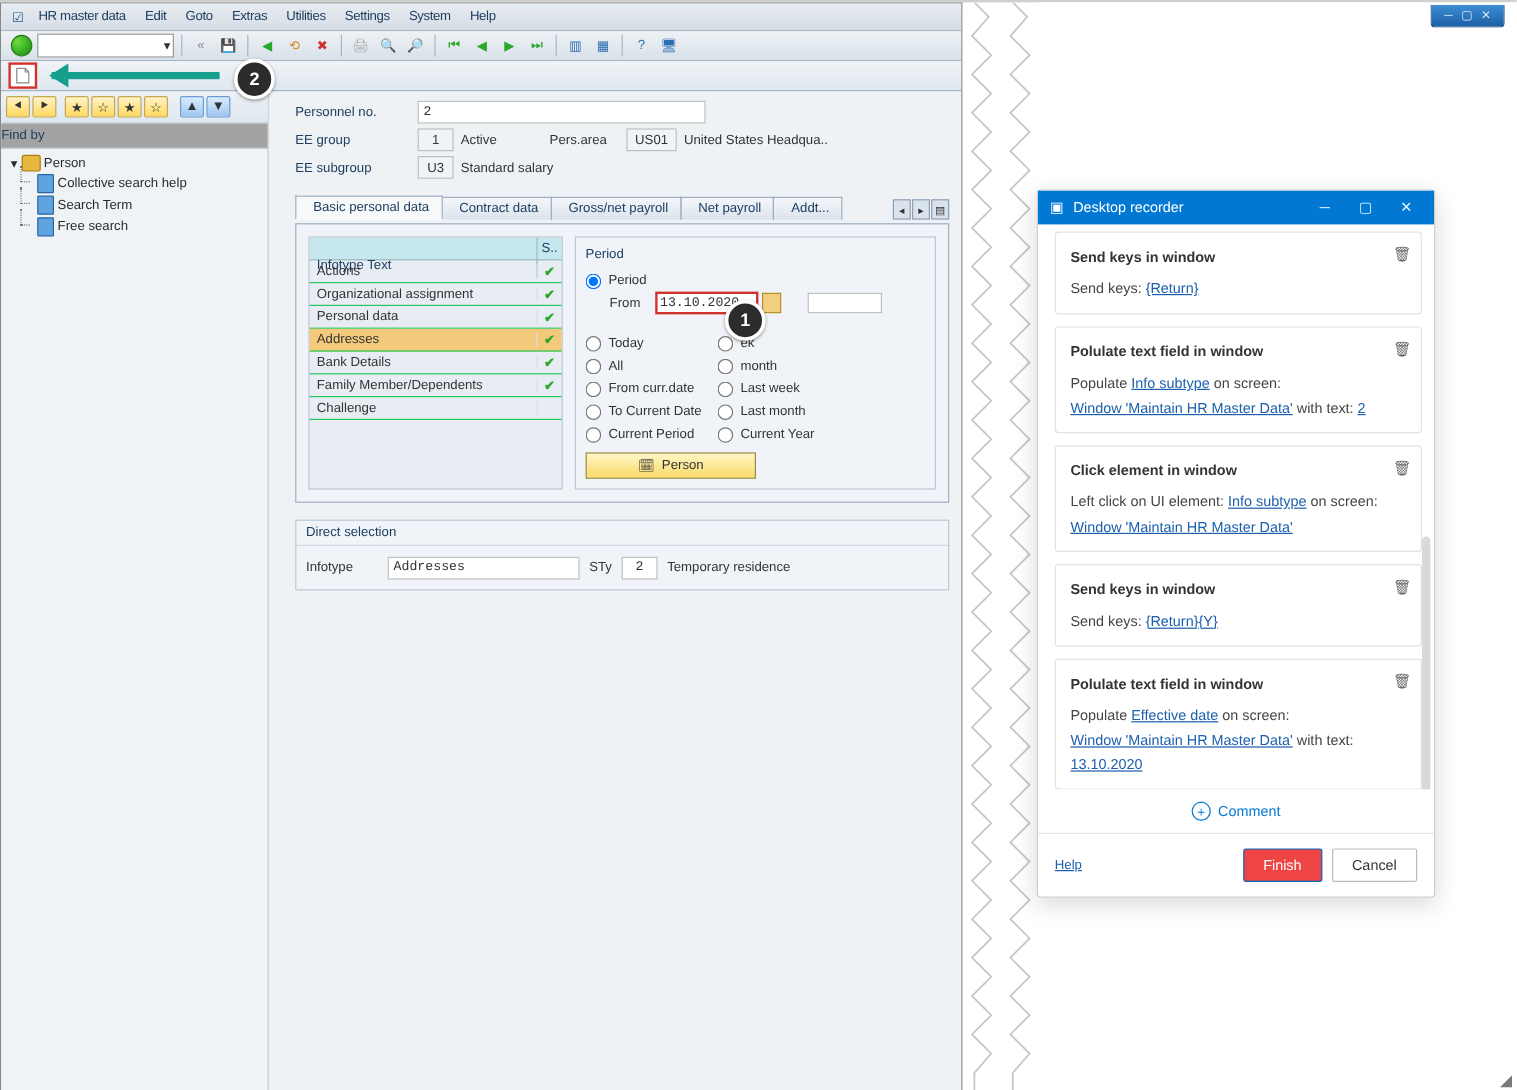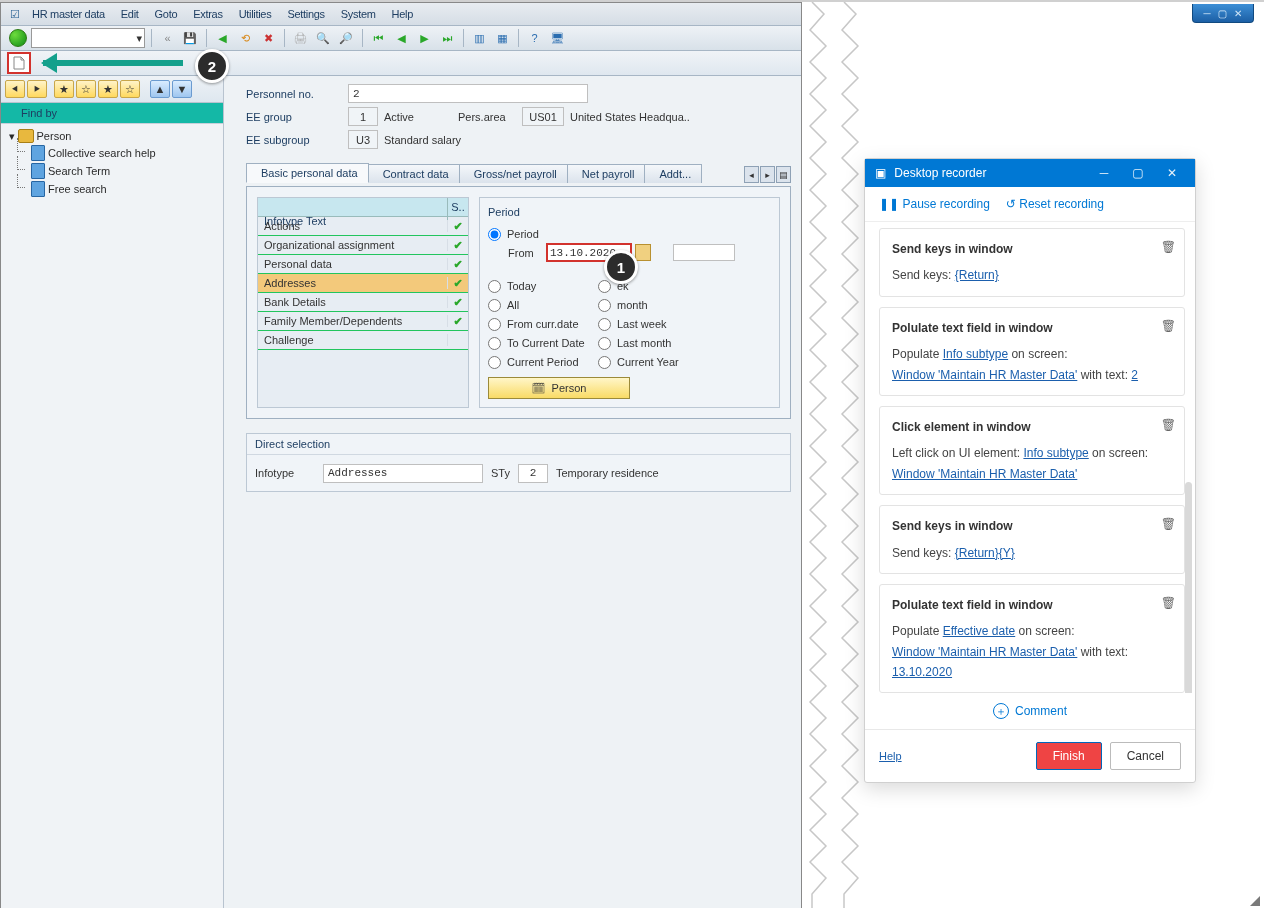--- a/index.html
+++ b/index.html
@@ -21,21 +21,21 @@
   .create-btn{width:20px;height:18px;border:2px solid #d2322d;display:flex;align-items:center;justify-content:center;background:#fff}
   .arrow-ann{position:absolute;left:42px;top:4px;width:150px;height:14px}
   .arrow-line{position:absolute;top:5px;left:0;width:140px;height:6px;background:#14a08c}
   .arrow-head{position:absolute;top:-2px;left:-2px;width:0;height:0;border-top:10px solid transparent;border-bottom:10px solid transparent;border-right:16px solid #14a08c}
   .badge{position:absolute;width:28px;height:28px;border-radius:50%;background:#2c2c2c;border:3px solid #fff;color:#fff;display:flex;align-items:center;justify-content:center;font:bold 15px Arial;box-shadow:0 1px 3px rgba(0,0,0,.4)}
   .sap-body{flex:1;display:flex;flex-direction:row;min-height:0}
   
   .nav{flex:0 0 222px;display:flex;flex-direction:column;background:#f0f3f6;border-right:1px solid #b8c3cf}
   .nav-tb{height:22px;display:flex;align-items:center;padding:2px 4px;gap:2px;border-bottom:1px solid #b8c3cf;background:linear-gradient(#eef2f6,#dee7ef)}
   .nav-tb .nb{width:18px;height:16px;border:1px solid #c8a64a;background:linear-gradient(#fff3c8,#ffd95e);border-radius:2px;display:flex;align-items:center;justify-content:center}
-  .nav-hdr{padding:4px 20px;background:#14b8a6;border-bottom:1px solid #c7d0da;font-size:11px;color:#1e3e62}
+  .nav-hdr{padding:4px 0;background:#a3a3a3;border-bottom:1px solid #c7d0da;font-size:11px;color:#1e3e62}
   .tree{padding:4px 2px;font-size:11px}
   .tree .node{display:flex;align-items:center;gap:3px;padding:1px 0 1px 6px;color:#2a2a2a}
   .tree .child{padding-left:28px;position:relative}
   .tree .child::before{content:"";position:absolute;left:14px;top:7px;width:8px;height:1px;border-top:1px dotted #777}
   .tree .child::after{content:"";position:absolute;left:14px;top:-6px;width:1px;height:14px;border-left:1px dotted #777}
   .p-icon{width:14px;height:12px;background:#e8b83e;border:1px solid #a87f15;border-radius:2px}
   .b-icon{width:12px;height:14px;background:#5fa4e0;border:1px solid #2766a3;border-radius:1px}
   
   .content{flex:1;display:flex;flex-direction:column;padding:8px 10px 8px 22px;gap:4px;min-width:0;background:#eef2f5}
   .fldrow{display:flex;align-items:center;height:19px}
@@ -362,24 +362,20 @@
 
     <div class="recorder">
       <div class="rec-title">
         <span>▣</span>
         <span>Desktop recorder</span>
         <span class="spacer"></span>
         <span class="wb">─</span>
         <span class="wb">▢</span>
         <span class="wb">✕</span>
       </div>
-      <div class="rec-ctrl">
-        <span>❚❚ <span>Pause recording</span></span>
-        <span>↺ <span>Reset recording</span></span>
-      </div>
       <div class="cards" id="cards">
         <div class="scrollbar"></div>
       <div class="card">
             <span class="trash">🗑</span>
             <div class="ct">Send keys in window</div>
             <div>Send keys: <span class="lnk">{Return}</span></div>
           </div>
           <div class="card">
             <span class="trash">🗑</span>
             <div class="ct">Polulate text field in window</div>

